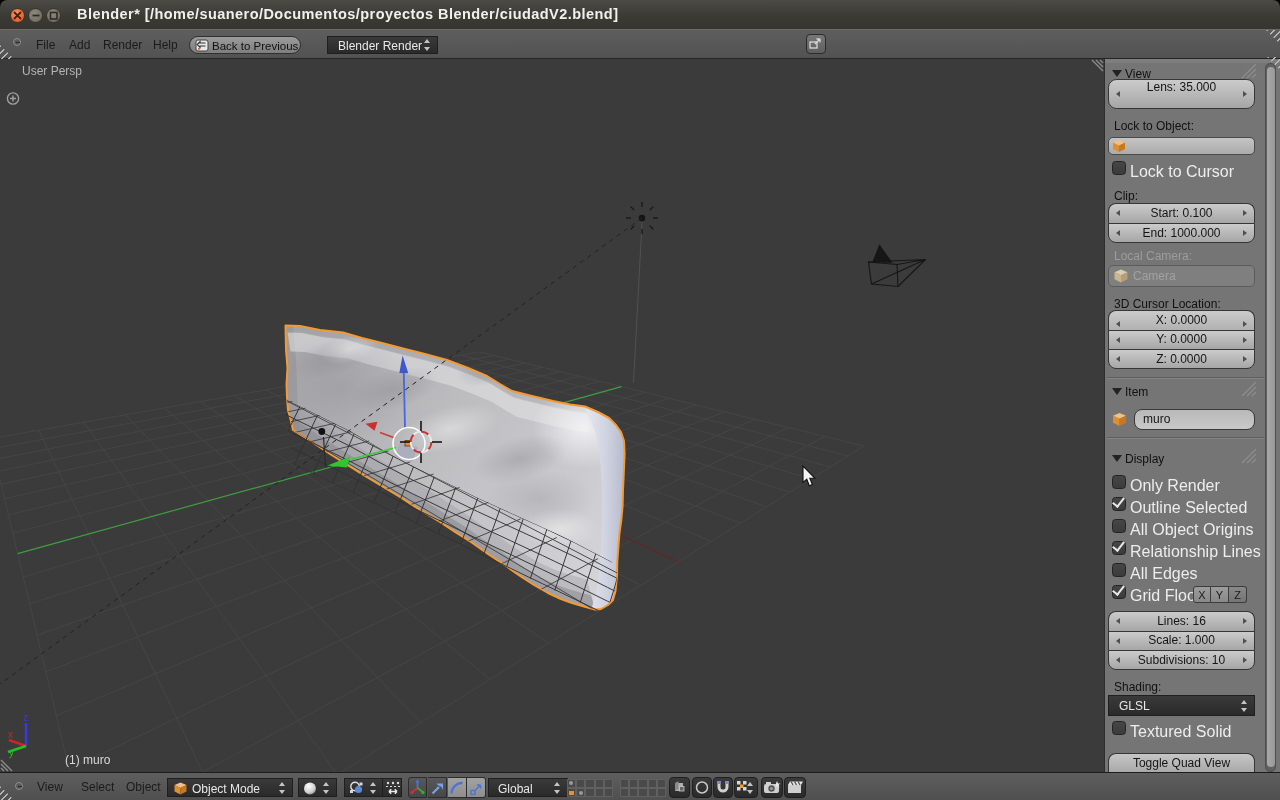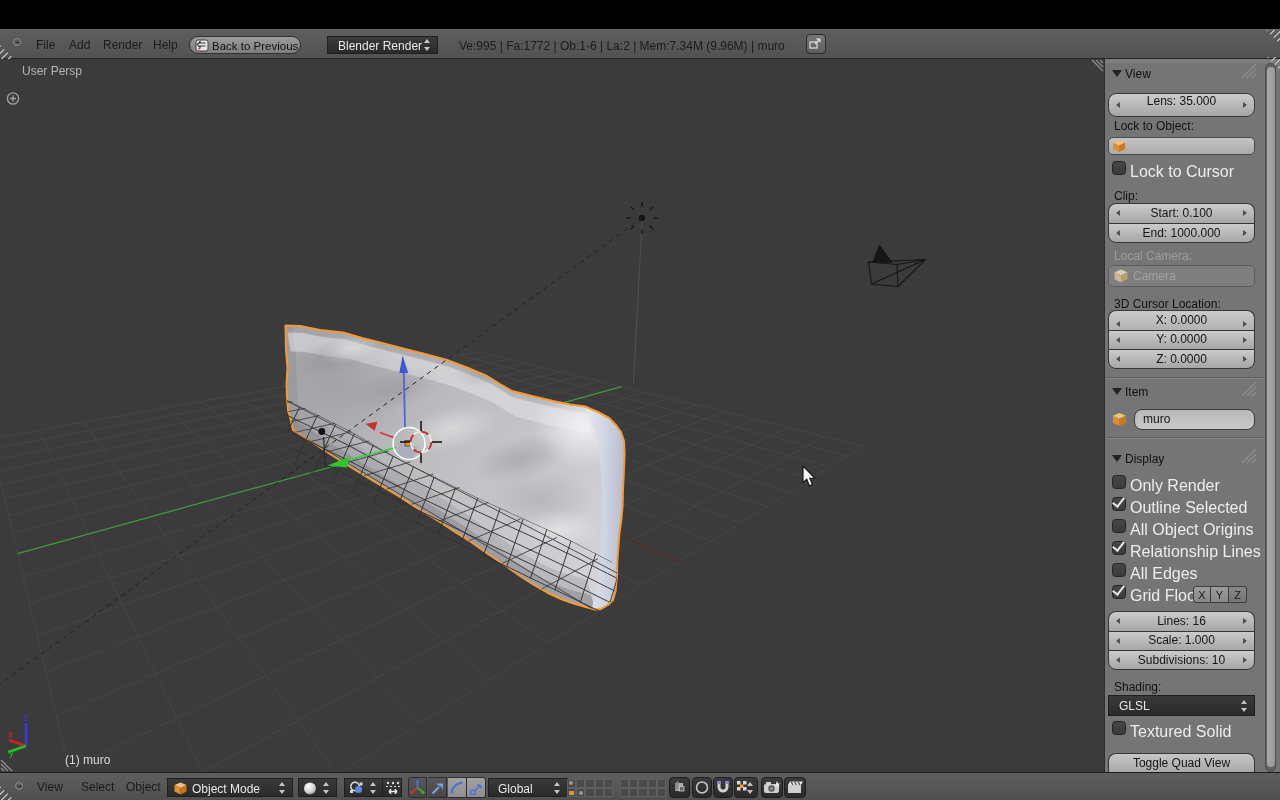--- a/index.html
+++ b/index.html
@@ -42,41 +42,55 @@
 #botbar{position:absolute;left:0;top:772px;width:1280px;height:28px;
  background:linear-gradient(#5e5e5e,#505050);border-top:1px solid #1c1c1c}
 .stripes{position:absolute;width:14px;height:14px;
  background:repeating-linear-gradient(135deg,#b6b6b6 0 1.5px,rgba(0,0,0,0) 1.5px 5px)}
 .mini-circ{position:absolute;width:8px;height:8px;border:1px solid #8f8f8f;border-radius:50%}
 .mini-circ::after{content:"";position:absolute;left:1.5px;top:3px;width:4px;height:1px;background:#2a2a2a}
 </style></head>
 <body>
 <div id="root">
 
+<div id="titlebar">
+ <div class="winbtn" id="btnclose"></div>
+ <svg class="abs" style="left:13px;top:11px" width="10" height="10">
+        <path d="M1 1 L8 8 M8 1 L1 8" stroke="#501f08" stroke-width="1.8"></path>
+      </svg>
+ <div class="winbtn" id="btnmin"></div>
+ <svg class="abs" style="left:31px;top:11px" width="10" height="10">
+        <path d="M1.5 4.5 L8.5 4.5" stroke="#2e2b26" stroke-width="1.8"></path>
+      </svg>
+ <div class="winbtn" id="btnmax"></div>
+ <svg class="abs" style="left:49px;top:11px" width="10" height="10">
+        <rect x="1.5" y="1.5" width="6.5" height="6.5" fill="none" stroke="#2e2b26" stroke-width="1.6"></rect>
+      </svg>
+ <div id="wtitle">Blender* [/home/suanero/Documentos/proyectos Blender/ciudadV2.blend]</div>
+</div>
 
 <div id="infobar">
  <div class="stripes" style="left:0;top:15px;clip-path:polygon(0 0,14px 14px,0 14px)"></div>
  <div class="mini-circ" style="left:13px;top:8px"></div>
  <div class="menutxt" style="left:36px">File</div>
  <div class="menutxt" style="left:69px">Add</div>
  <div class="menutxt" style="left:103px">Render</div>
  <div class="menutxt" style="left:153px">Help</div>
  <div class="hdrbtn" style="left:189px;top:6px;width:112px;height:18px;background:linear-gradient(#9c9c9c,#7e7e7e);color:#111">
    <svg class="abs" style="left:5px;top:2px" width="14" height="13">
           <rect x="1" y="1" width="12" height="11" rx="2" fill="#e8e8e8" stroke="#444" stroke-width="1"></rect>
           <path d="M10.5 4 L5 4 L5 2.8 L2.2 5.6 L5 8.4 L5 7 L10.5 7" fill="none" stroke="#333" stroke-width="1.2"></path>
           <circle cx="4" cy="9.8" r="0.9" fill="#c03030"></circle>
         </svg>
    <span class="abs" style="left:22px;top:2.5px;white-space:nowrap;font-size:11.5px">Back to Previous</span>
  </div>
  <div class="ddark" style="left:327px;top:6px;width:111px;height:18px">
    <span class="abs" style="left:10px;top:2px;white-space:nowrap">Blender Render</span>
    <div class="updn"></div>
  </div>
- <div class="menutxt" style="left:459px;top:9px">Ve:995 | Fa:1772 | Ob:1-6 | La:2 | Mem:7.34M (9.96M) | muro</div>
  <div class="abs" style="left:806px;top:4px;width:20px;height:20px;background:linear-gradient(#777,#5e5e5e);border:1px solid #2c2c2c;border-radius:4px">
    <svg width="18" height="18">
           <rect x="3" y="7" width="7" height="6" fill="none" stroke="#d8d8d8" stroke-width="1.3"></rect>
           <path d="M8 9 L13 4 M13 4 L9.5 4 M13 4 L13 7.5" stroke="#d8d8d8" stroke-width="1.3" fill="none"></path>
         </svg>
  </div>
  <div class="stripes" style="left:1266px;top:0;clip-path:polygon(0 0,14px 0,14px 14px)"></div>
 </div>
 
 <div id="viewport">
@@ -296,21 +310,21 @@
 </g>
 <text x="22" y="16" font-size="12" fill="#b5b5b5" font-family="Liberation Sans">User Persp</text>
 <text x="65" y="705" font-size="12" fill="#d9d9d9" font-family="Liberation Sans">(1) muro</text>
 </svg>
 </div>
 
 <div id="npanel">
  <div class="abs" style="left:0;top:0;width:176px;height:4px;background:#7e7e7e"></div>
  <div class="tri" style="top:11px"></div>
  <div class="panelhdr" style="left:20px;top:8px">View</div>
- <div class="numbtn" style="top:34px;height:24px;border-radius:8.5px;line-height:15px"><div class="arrL"></div>Lens: 35.000<div class="arrR"></div></div>
+ <div class="numbtn" style="top:20px;height:30px;border-radius:8.5px;line-height:15px"><div class="arrL"></div>Lens: 35.000<div class="arrR"></div></div>
  <div class="lbl" style="top:60px">Lock to Object:</div>
  <div class="abs" style="left:3px;top:78px;width:147px;height:18px;background:linear-gradient(#c4c4c4,#ababab);border:1px solid #4a4a4a;border-radius:5px">
    <svg width="16" height="16" style="position:absolute;left:2px;top:0">
           <path d="M8 2 L14 4.6 L8 7.4 L2 4.6 Z" fill="#f0c088"></path>
           <path d="M2 4.6 L8 7.4 L8 14 L2 11 Z" fill="#e08f30"></path>
           <path d="M14 4.6 L8 7.4 L8 14 L14 11 Z" fill="#c87820"></path>
         </svg>
  </div>
  <div class="cb" style="top:102px"></div>
  <div class="wlbl" style="left:25px;top:104px">Lock to Cursor</div>

